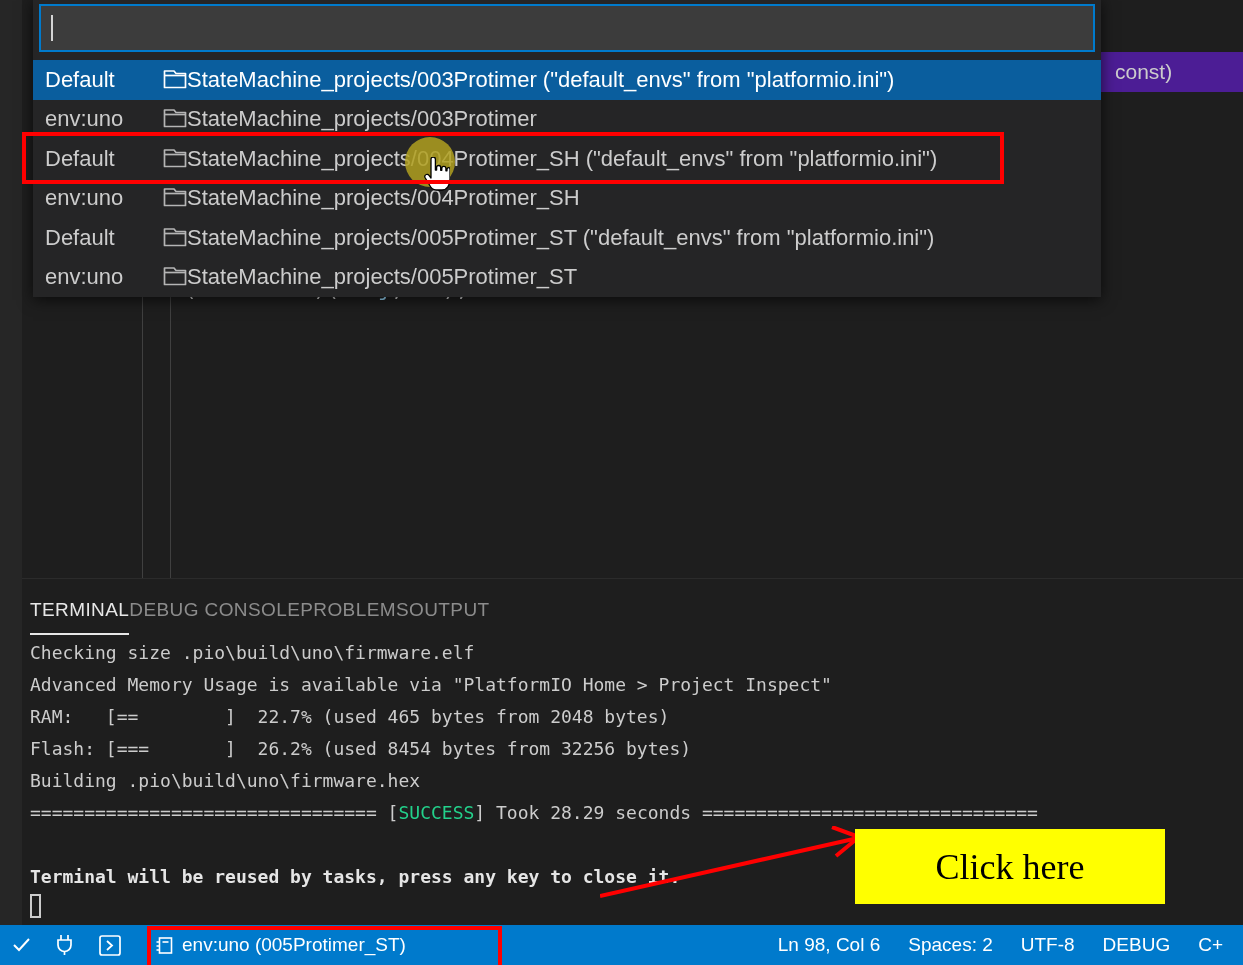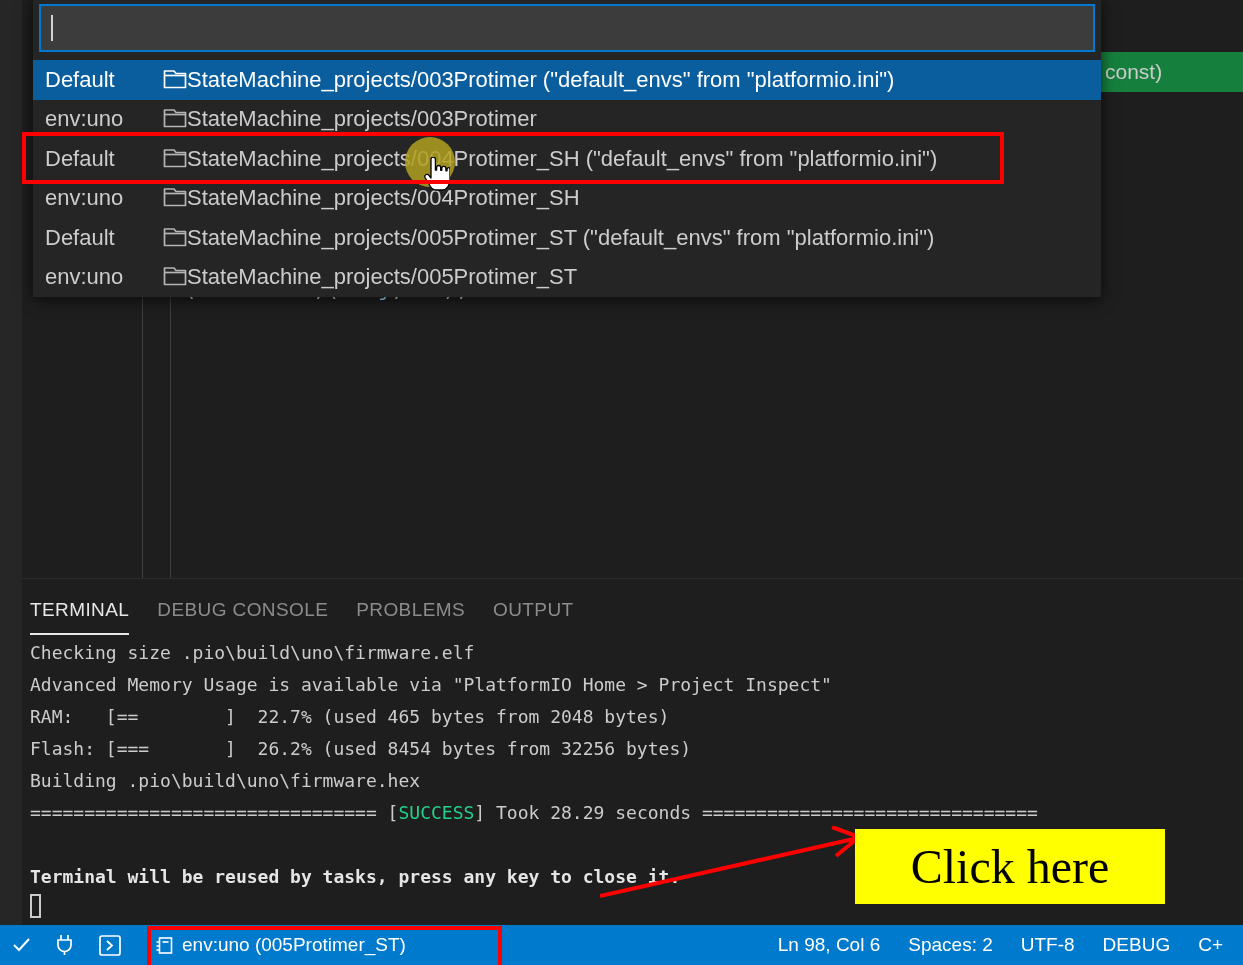--- a/index.html
+++ b/index.html
@@ -70,22 +70,22 @@
   }
   .qp-row.selected { background: #0a5e9e; color: #ffffff; }
   .qp-label { min-width: 118px; }
   .qp-folder-icon { display: inline-flex; width: 24px; height: 22px; }
   .qp-desc { color: #cccccc; }
   .qp-row.selected .qp-desc { color: #ffffff; }
 
   
   .const-frag {
     position: absolute; left: 1101px; top: 52px; width: 142px; height: 40px;
-    background: #15803d; color: #cccccc; font-size: 21px;
-    display: flex; align-items: center; padding-left: 4px;
+    background: #4c1d95; color: #cccccc; font-size: 21px;
+    display: flex; align-items: center; padding-left: 14px;
     font-family: "Liberation Sans", sans-serif; z-index: 39;
   }
 
   
   .click-halo {
     position: absolute; left: 405px; top: 137px; width: 50px; height: 50px;
     border-radius: 50%; background: #b0a020; opacity: .85; z-index: 60;
   }
   .hand-cursor { position: absolute; left: 424px; top: 157px; z-index: 61; }
 
@@ -93,21 +93,21 @@
   .red-box { position: absolute; border: 4px solid #ff0000; z-index: 70; }
   #red-box-row { left: 22px; top: 132px; width: 982px; height: 52px; }
   #red-box-status { left: 147px; top: 926px; width: 355px; height: 45px; border-bottom: none; }
 
   
   .panel {
     position: absolute; left: 22px; top: 578px; right: 0; height: 347px;
     background: #1e1e1e; border-top: 1px solid #2b2b2b;
   }
   .panel-tabs {
-    display: flex; align-items: flex-end; gap: 28px;
+    display: flex; align-items: flex-end; 
     height: 48px; padding-left: 8px;
   }
   .panel-tab {
     color: #8c8c8c; font-size: 19px; letter-spacing: .4px;
     padding-bottom: 6px; position: relative;
     font-family: "Liberation Sans", sans-serif;
   }
   .panel-tab.active { color: #e7e7e7; }
   .panel-tab.active::after {
     content: ""; position: absolute; left: 0; right: 0; bottom: -8px;
@@ -127,21 +127,21 @@
     border: 2px solid #cccccc; vertical-align: -3px;
   }
 
   
   .callout {
     position: absolute; left: 855px; top: 829px; width: 310px; height: 75px;
     background: #ffff00; z-index: 72;
     display: flex; align-items: center; justify-content: center;
   }
   .callout span {
-    font-family: "Liberation Serif", serif; font-size: 48px; color: #000;
+    font-family: "Liberation Serif", serif; font-size: 36px; color: #000;
   }
   .arrow-svg { position: absolute; left: 600px; top: 826px; z-index: 71; }
 
   
   .statusbar {
     position: absolute; left: 0; bottom: 0; width: 1243px; height: 40px;
     background: #007acc; color: #ffffff;
     display: flex; align-items: center;
     font-family: "Liberation Sans", sans-serif; font-size: 19px;
   }

